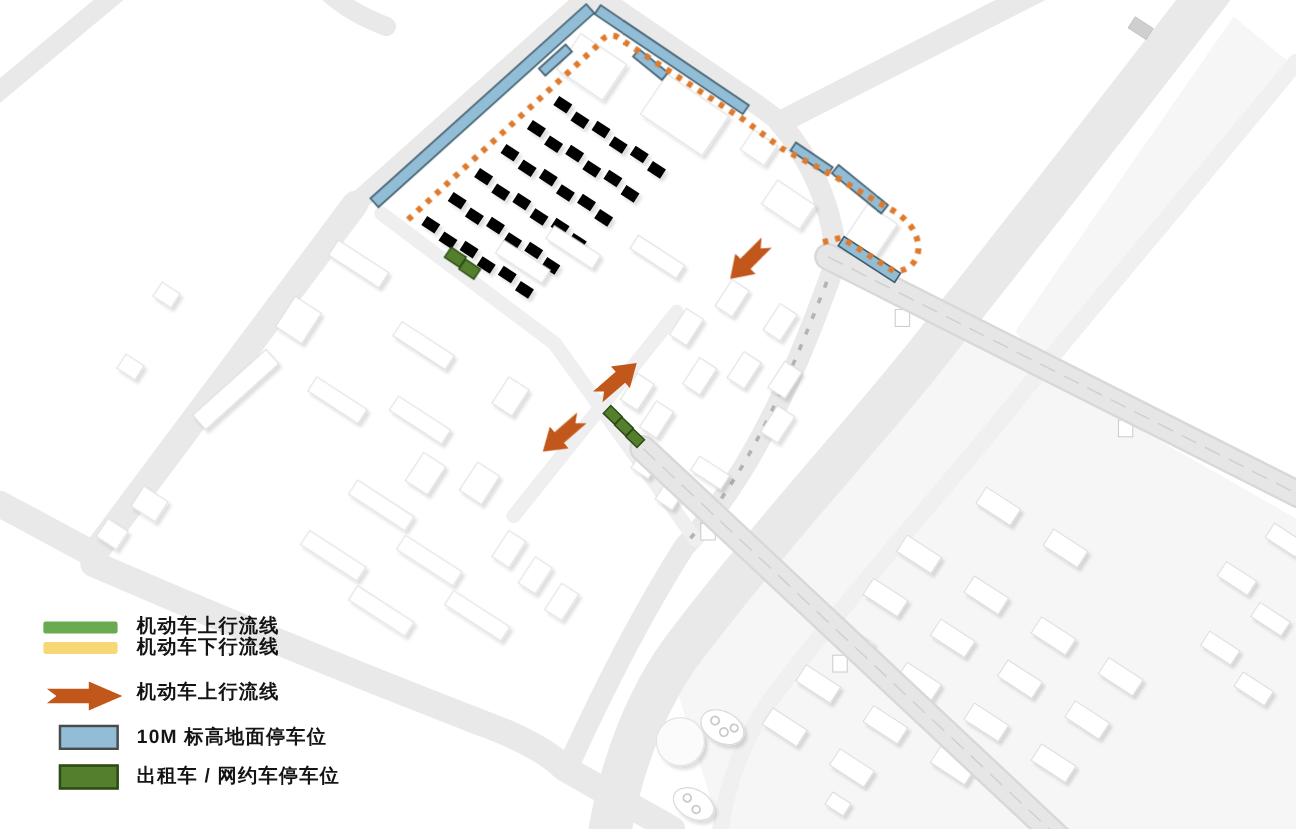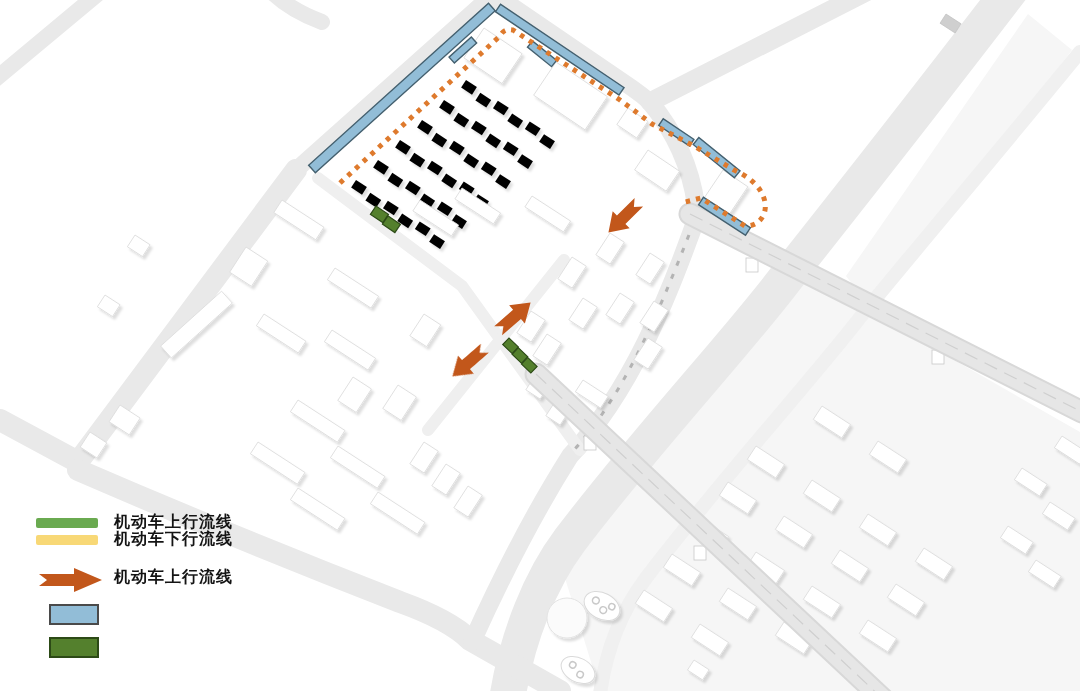--- a/index.html
+++ b/index.html
@@ -323,21 +323,23 @@
       <svg width="70" height="26" viewBox="0 0 70 26">
         <polygon style="fill:var(--arrow-orange)" points="3,7 38,7 38,1 66,13 38,25 38,19 3,19 11,13"></polygon>
       </svg>
     </span>
     <span class="lg-label">机动车上行流线</span>
   </div>
   <div class="lg-row" style="top:98px">
     <span class="lg-sw">
           <span class="sw-rect blue"></span>
         </span>
+    <span class="lg-label">10M 标高地面停车位</span>
   </div>
   <div class="lg-row" style="top:131px">
     <span class="lg-sw">
           <span class="sw-rect green"></span>
         </span>
+    <span class="lg-label">出租车 / 网约车停车位</span>
   </div>
 </div>
 
 </div>
 
 </body></html>

